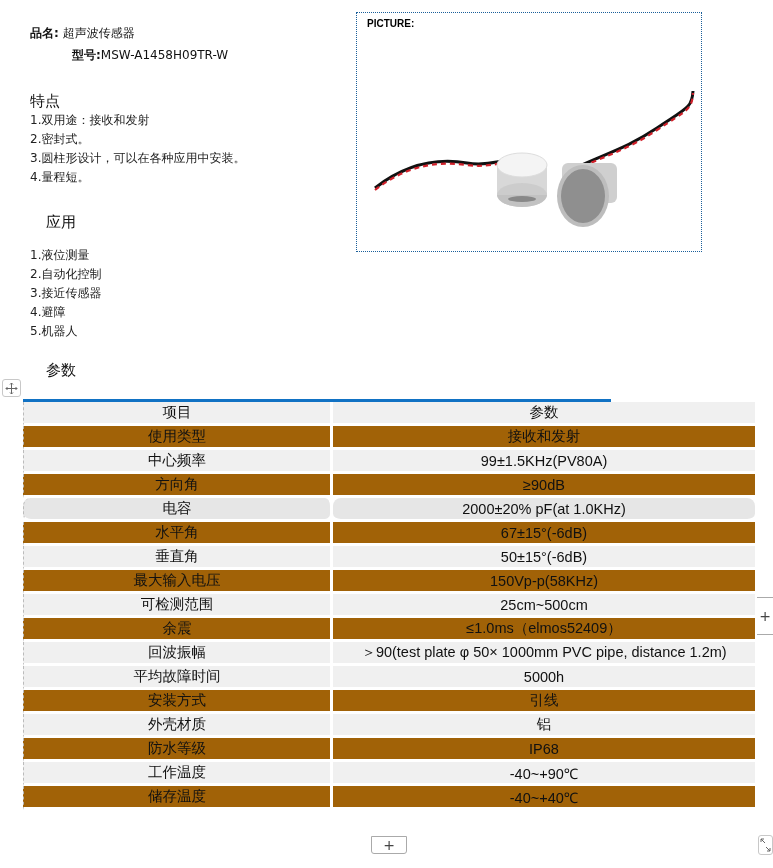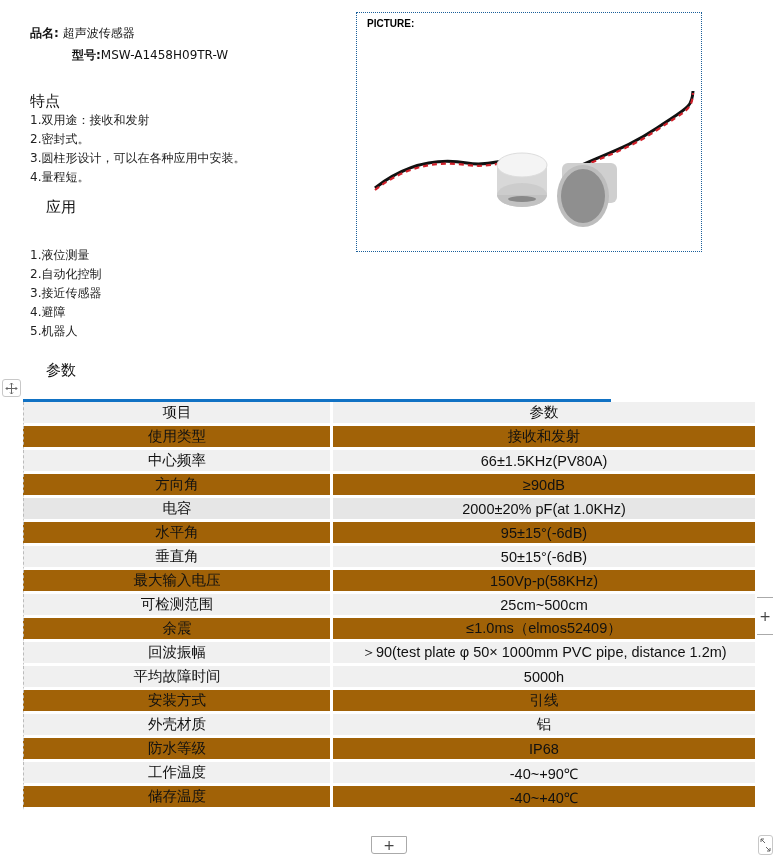--- a/index.html
+++ b/index.html
@@ -19,21 +19,21 @@
                  align-items:center; justify-content:center; }
   .table-wrap { left: 23px; top: 399px; width: 588px; }
   .topbar { height: 3px; background: #1172c4; }
   table.spec { border-collapse: separate; border-spacing: 0; width: 732px; table-layout: fixed;
                font-family: "Liberation Sans", sans-serif; font-size: 14.5px; }
   table.spec td { text-align: center; height: 21px; padding: 0; border-bottom: 3px solid #fff;
                   white-space: nowrap; overflow: hidden; color: #111; }
   table.spec td.c1 { width: 306px; border-right: 3px solid #fff; border-left: 1px dashed #bbb; }
   table.spec tr.light td { background: #f0f0f0; }
   table.spec tr.dark td { background: #a16207; }
-  table.spec tr.mid td { background: #e6e6e6; }
+  table.spec tr.mid td { background: #e6e6e6; border-radius: 8px; }
   .add-row-btn { left: 371px; top: 836px; width: 36px; height: 18px; border: 1px solid #aaa;
                  border-radius: 0 0 3px 3px; background:#fff; box-sizing:border-box; font-size:14px;
                  display:flex; align-items:center; justify-content:center; color:#444; }
   .add-col-btn { left: 757px; top: 597px; width: 16px; height: 38px; border-top: 1px solid #aaa;
                  border-bottom: 1px solid #aaa; background:#fff; box-sizing:border-box; font-size:14px;
                  display:flex; align-items:center; justify-content:center; color:#444; }
   .resize-handle { left: 758px; top: 835px; width: 15px; height: 20px; border: 1px solid #c8c8c8;
                    border-radius: 3px; background:#fff; box-sizing:border-box; }
 </style>
 </head>
@@ -48,21 +48,21 @@
 </div>
 
 <div class="abs section-h" style="left:30px; top:92px;">特点</div>
 <div class="abs" style="left:30px; top:111px;">
   <div class="list-item">1.双用途：接收和发射</div>
   <div class="list-item">2.密封式。</div>
   <div class="list-item">3.圆柱形设计，可以在各种应用中安装。</div>
   <div class="list-item">4.量程短。</div>
 </div>
 
-<div class="abs section-h" style="left:46px; top:198px;">应用</div>
+<div class="abs section-h" style="left:46px; top:213px;">应用</div>
 <div class="abs" style="left:30px; top:246px;">
   <div class="list-item">1.液位测量</div>
   <div class="list-item">2.自动化控制</div>
   <div class="list-item">3.接近传感器</div>
   <div class="list-item">4.避障</div>
   <div class="list-item">5.机器人</div>
 </div>
 
 <div class="abs picture-box">
   <div class="picture-label">PICTURE:</div>
@@ -101,33 +101,33 @@
       <tr class="light">
         <td class="c1">项目</td>
         <td>参数</td>
       </tr>
       <tr class="dark">
           <td class="c1">使用类型</td>
           <td>接收和发射</td>
         </tr>
       <tr class="light">
           <td class="c1">中心频率</td>
-          <td>66±1.5KHz(PV80A)</td>
+          <td>99±1.5KHz(PV80A)</td>
         </tr>
       <tr class="dark">
           <td class="c1">方向角</td>
           <td>≥90dB</td>
         </tr>
       <tr class="mid">
           <td class="c1">电容</td>
           <td><span>2000±20% pF(at 1.0KHz)</span></td>
         </tr>
       <tr class="dark">
           <td class="c1">水平角</td>
-          <td>95±15°(-6dB)</td>
+          <td>67±15°(-6dB)</td>
         </tr>
       <tr class="light">
           <td class="c1">垂直角</td>
           <td>50±15°(-6dB)</td>
         </tr>
       <tr class="dark">
           <td class="c1">最大输入电压</td>
           <td>150Vp-p(58KHz)</td>
         </tr>
       <tr class="light">

